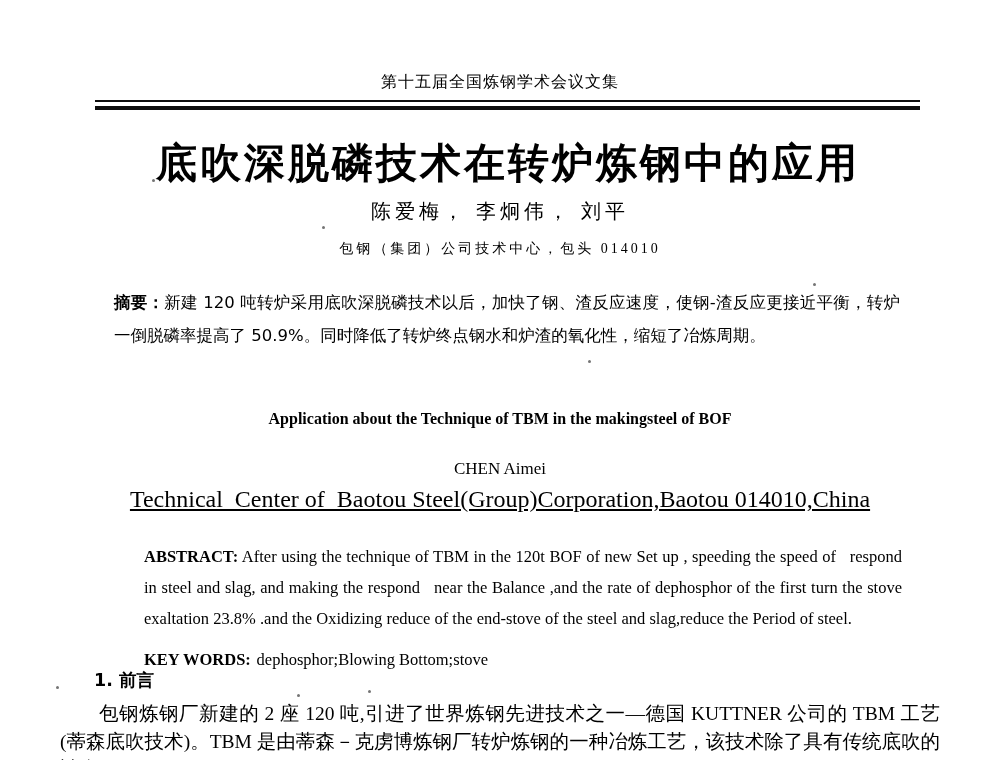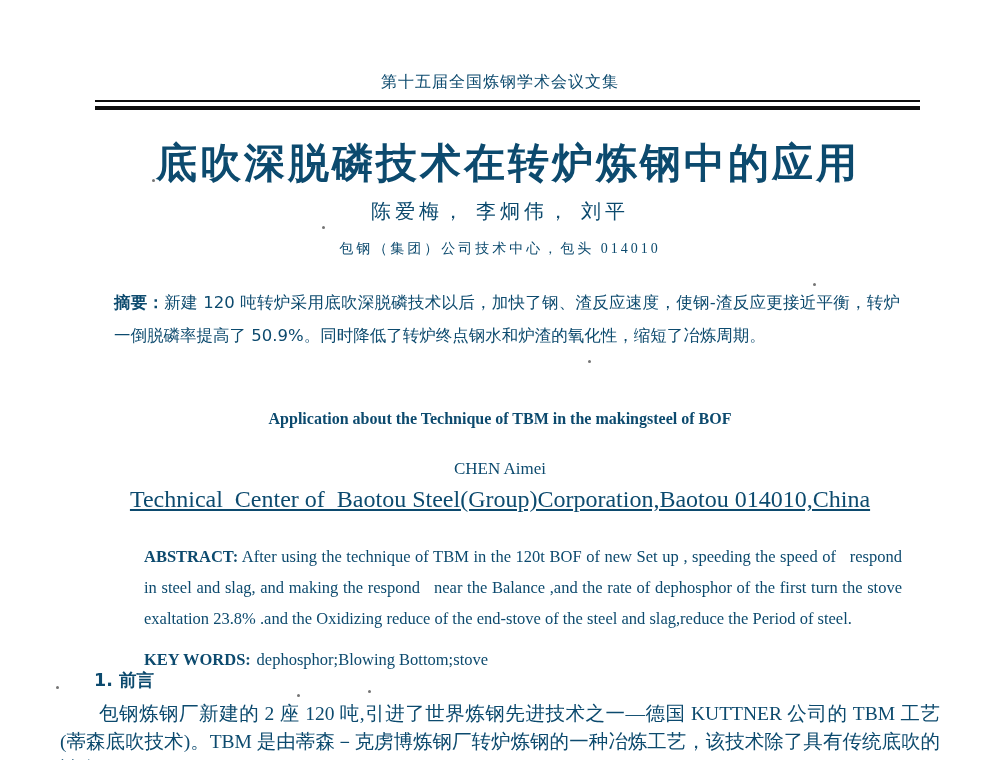--- a/index.html
+++ b/index.html
@@ -3,21 +3,21 @@
 <meta charset="utf-8">
 <style>
   html, body { margin: 0; padding: 0; background: #e8e8e8; }
   .page {
     position: relative;
     width: 1000px;
     height: 760px;
     margin: 0 auto;
     background: #ffffff;
     overflow: hidden;
-    color: #0c4a6e;
+    color: #000000;
     font-family: "Liberation Serif", "DejaVu Serif", serif;
   }
   .abs { position: absolute; }
   .center { text-align: center; left: 0; width: 1000px; }
 
   .running-head {
     top: 72px;
     font-size: 16px;
     letter-spacing: 1px;
     font-family: "Liberation Serif", serif;

